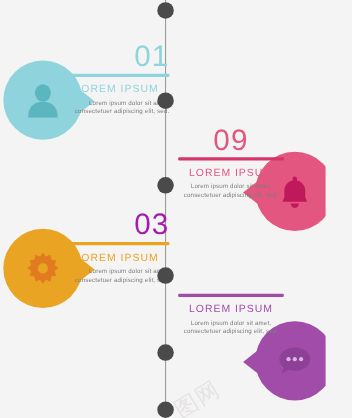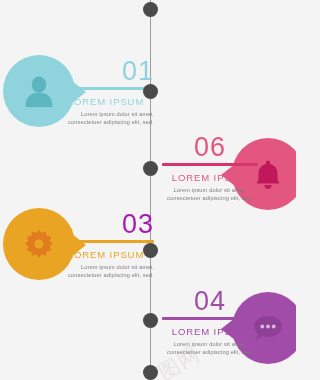--- a/index.html
+++ b/index.html
@@ -84,21 +84,20 @@
     top: 26px;
     border-right: 14px solid currentColor;
   }
   .bubble svg { display: block; }
 
   
   .block {
     position: absolute;
     width: 96px;
     z-index: 3;
-    margin-top: 20px;
   }
   .num {
     font-size: 27px;
     line-height: 30px;
     font-weight: 400;
     letter-spacing: 1px;
     font-family: "Liberation Sans", sans-serif;
   }
   .rule {
     height: 2.6px;
@@ -160,21 +159,21 @@
   <div class="bubble right" style="left:232px; top:138px; background:#e2567f; color:#e2567f;">
     <span class="tail"></span>
     <span>
       <svg width="28" height="32" viewBox="0 0 28 32">
         <path d="M14 2.5 C15.1 2.5 16 3.4 16 4.5 L16 6 C20.6 7 23.5 10.8 23.5 15.5 L23.5 21 L25.2 25.5 L2.8 25.5 L4.5 21 L4.5 15.5 C4.5 10.8 7.4 7 12 6 L12 4.5 C12 3.4 12.9 2.5 14 2.5 Z" fill="#c0185a"></path>
         <path d="M10.3 27 L17.7 27 C17.7 29.5 16.1 31 14 31 C11.9 31 10.3 29.5 10.3 27 Z" fill="#c0185a"></path>
       </svg>
     </span>
   </div>
   <div class="block align-left" style="left:162px; top:112px;">
-    <div class="num" style="color:#e2567f;">06</div>
+    <div class="num" style="color:#e2567f;">09</div>
     <div class="rule" style="background:#d6356b;"></div>
     <div class="sub" style="color:#e2567f;">LOREM IPSUM</div>
     <div class="body">Lorem ipsum dolor sit amet, consectetuer adipiscing elit, sed.</div>
   </div>
 
   <div class="bubble left" style="left:3px; top:208px; background:#e9a423; color:#e9a423;">
     <span class="tail"></span>
     <span>
       <svg width="32" height="32" viewBox="0 0 32 32">
         <path fill="#e07b20" d="M16 1.5 l2.6 3.6 l4.2 -1.5 l0.9 4.4 l4.4 0.9 l-1.5 4.2 l3.6 2.6 l-3.6 2.6 l1.5 4.2 l-4.4 0.9 l-0.9 4.4 l-4.2 -1.5 l-2.6 3.6 l-2.6 -3.6 l-4.2 1.5 l-0.9 -4.4 l-4.4 -0.9 l1.5 -4.2 l-3.6 -2.6 l3.6 -2.6 l-1.5 -4.2 l4.4 -0.9 l0.9 -4.4 l4.2 1.5 Z"></path>
@@ -194,19 +193,18 @@
     <span>
       <svg width="32" height="30" viewBox="0 0 32 30">
         <path fill="#8e3f96" d="M16 3 C23.7 3 30 7.7 30 13.5 C30 19.3 23.7 24 16 24 C13.9 24 11.9 23.7 10.2 23.1 L4 27 L6.1 21 C3.6 19.1 2 16.5 2 13.5 C2 7.7 8.3 3 16 3 Z"></path>
         <circle cx="10.3" cy="13.5" r="1.9" fill="#dbb6e0"></circle>
         <circle cx="16" cy="13.5" r="1.9" fill="#dbb6e0"></circle>
         <circle cx="21.7" cy="13.5" r="1.9" fill="#dbb6e0"></circle>
       </svg>
     </span>
   </div>
   <div class="block align-left" style="left:162px; top:266px;">
-    <div class="num" style="color:#a04ca8;">04</div>
     <div class="rule" style="background:#a04ca8;"></div>
     <div class="sub" style="color:#a04ca8;">LOREM IPSUM</div>
     <div class="body">Lorem ipsum dolor sit amet, consectetuer adipiscing elit, sed.</div>
   </div>
 
 </div>
 
 </body></html>

